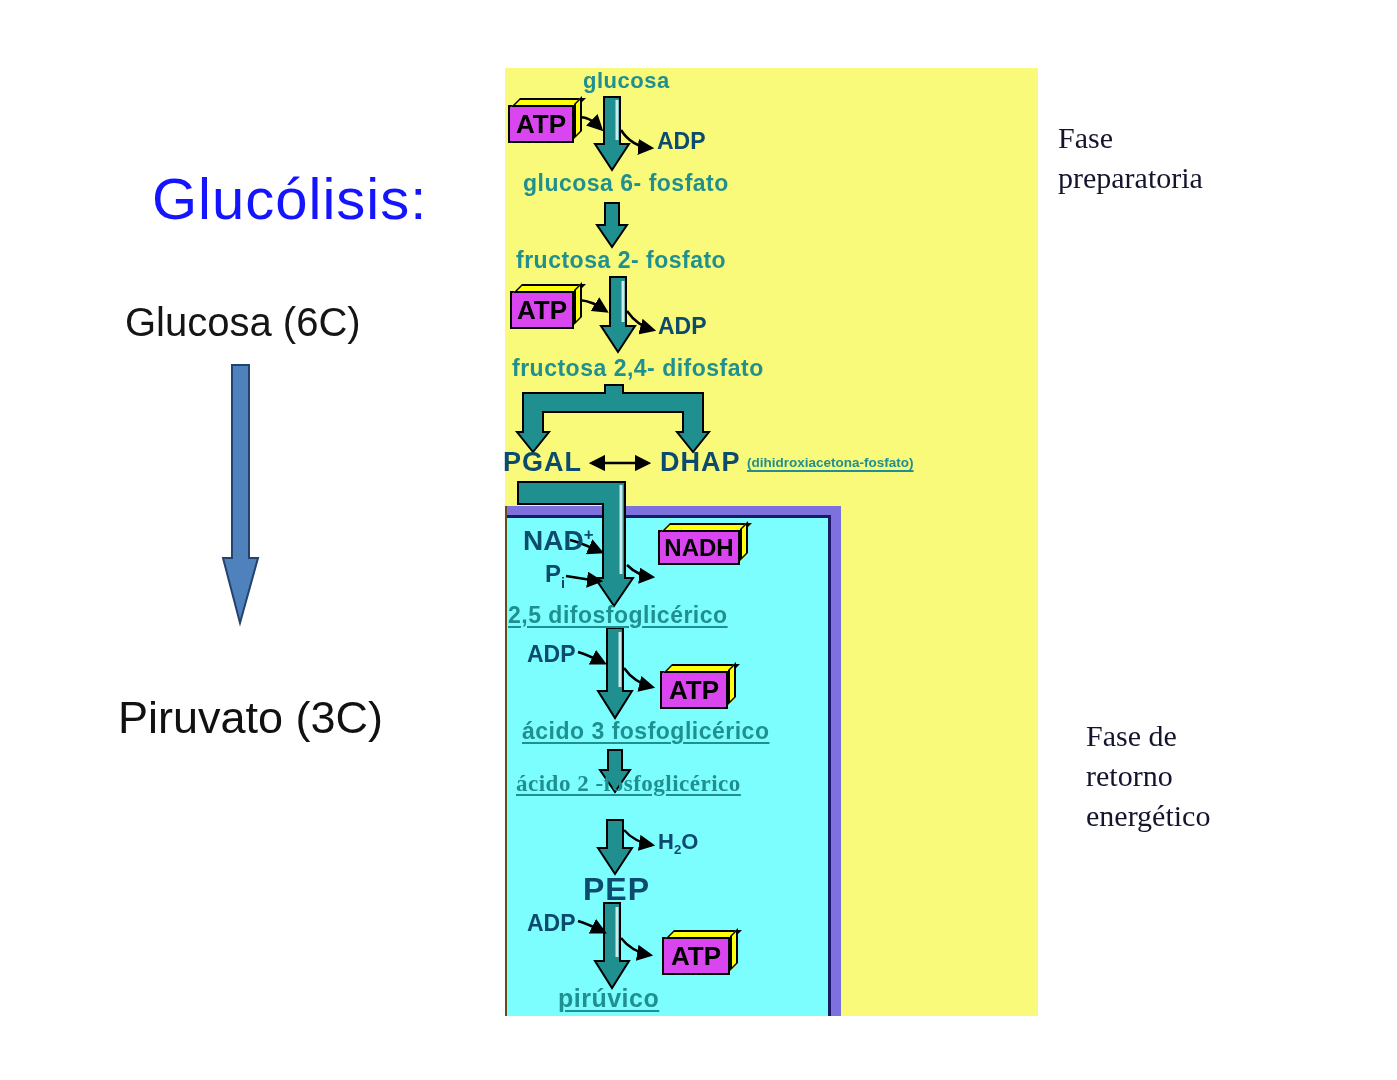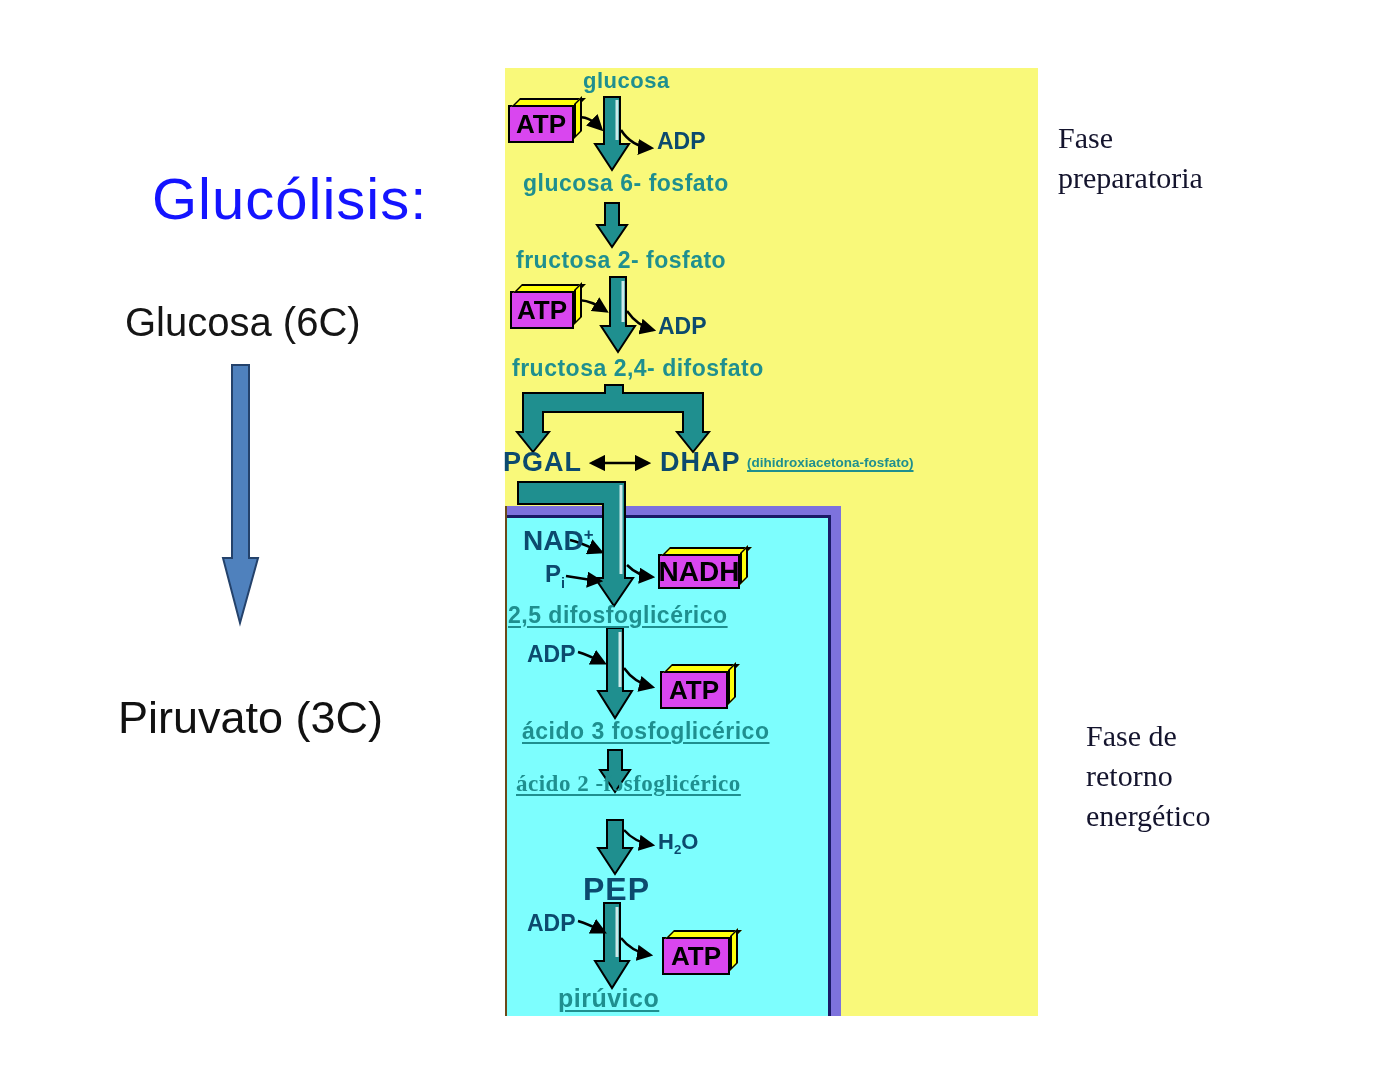--- a/index.html
+++ b/index.html
@@ -55,21 +55,21 @@
 
   
   .chip{background:#d946ef;border:2px solid #000;display:flex;align-items:center;justify-content:center;
         font-weight:bold;color:#000;}
   .chip::before{content:"";position:absolute;left:1px;top:-9px;width:100%;height:5px;background:#ffff0a;
         border:2px solid #000;transform:skewX(-45deg);transform-origin:0 100%;}
   .chip::after{content:"";position:absolute;top:-3px;right:-10px;width:4px;height:calc(100% - 3px);
         background:#ffff0a;border:2px solid #000;transform:skewY(-45deg);transform-origin:0 0;}
   .chip-atp1{left:508px;top:105px;width:62px;height:34px;font-size:26px;}
   .chip-atp2{left:510px;top:291px;width:60px;height:34px;font-size:26px;}
-  .chip-nadh{left:658px;top:554px;width:78px;height:31px;font-size:28px;}
+  .chip-nadh{left:658px;top:530px;width:78px;height:31px;font-size:24px;}
   .chip-atp3{left:660px;top:671px;width:64px;height:34px;font-size:26px;}
   .chip-atp4{left:662px;top:937px;width:64px;height:34px;font-size:26px;}
 
   svg.overlay{position:absolute;left:0;top:0;width:1397px;height:1080px;pointer-events:none;}
 </style>
 </head>
 <body>
 
 <div class="stage">
 

